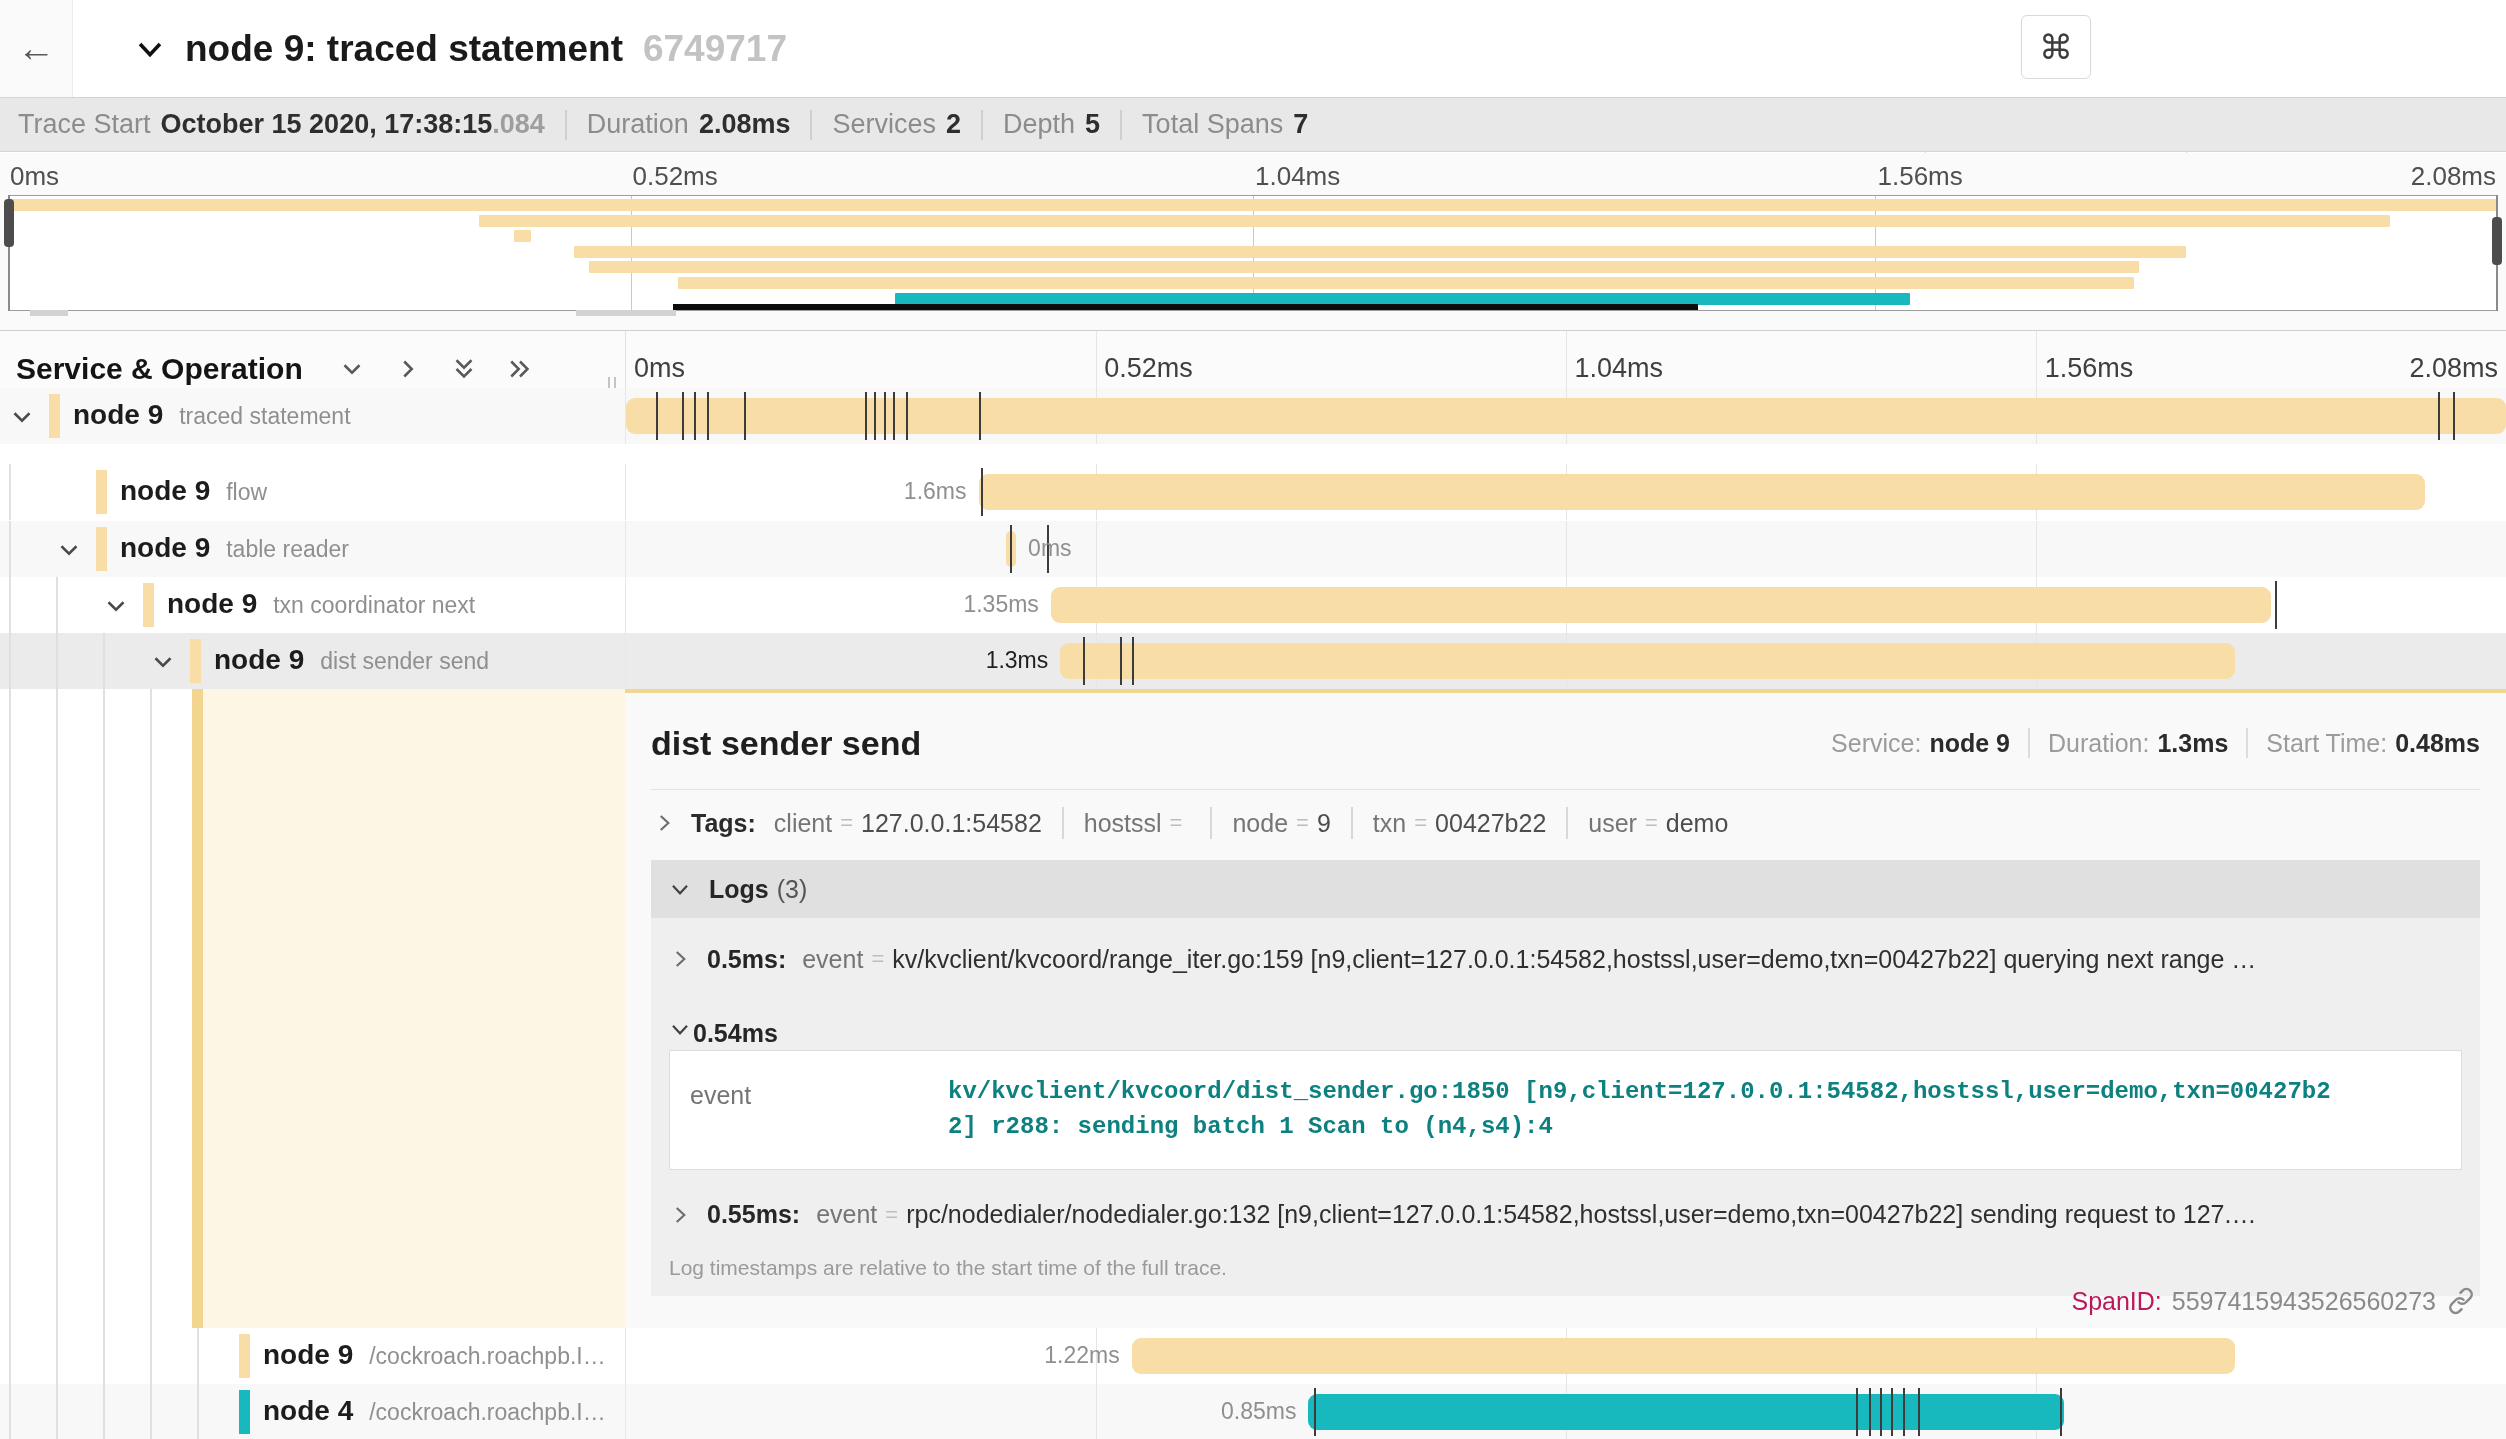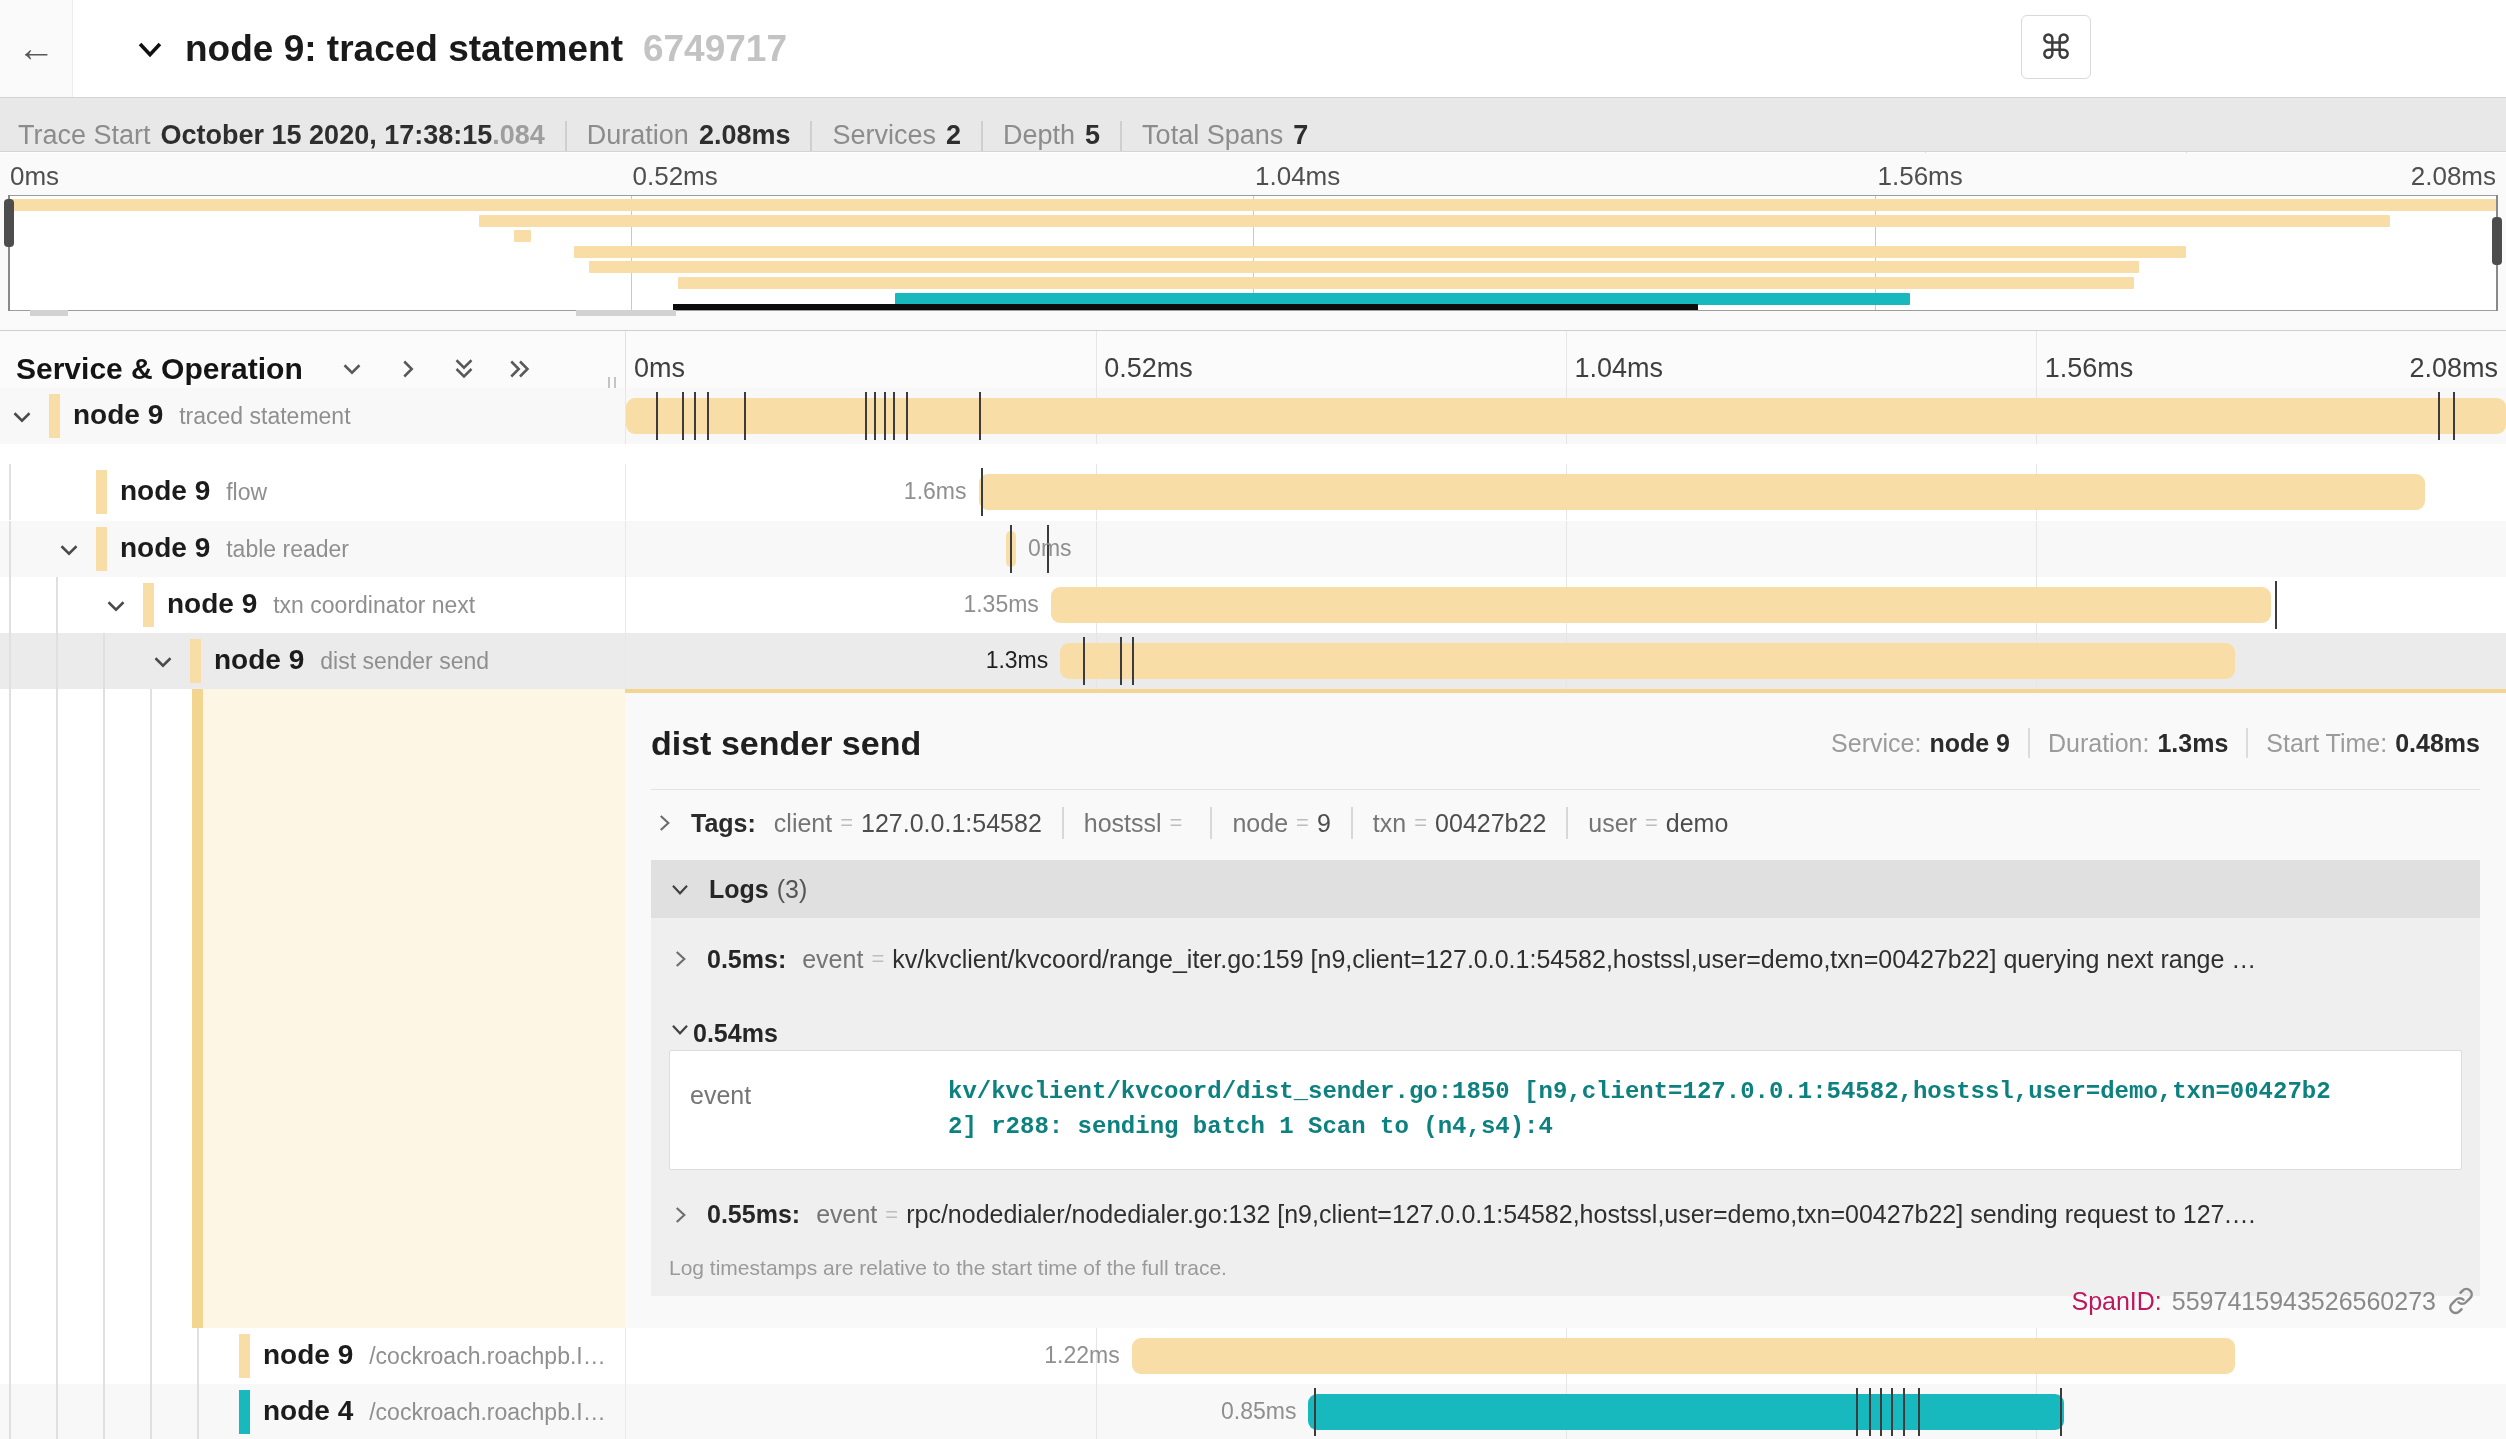--- a/index.html
+++ b/index.html
@@ -16,21 +16,21 @@
   .topbar-right { margin-left:auto; display:flex; align-items:center; gap:22px; padding-right:12px;flex-direction:column; }
   .findbox { display:flex; height:60px; border:1px solid #d9d9d9; border-radius:6px; overflow:hidden; background:#fff; }
   .findbox input { width:636px; border:0; outline:none; padding:0 22px; font-size:26px; color:#444; background:#fff; font-family:"Liberation Sans",sans-serif; }
   .findbox input::placeholder { color:#c5c5c5; }
   .find-ops { width:238px; background:#f6f6f6; display:flex; align-items:center; justify-content:space-around; padding:0 14px; }
   .find-ops .fop { color:#cfcfcf; font-size:26px; display:flex; align-items:center; cursor:default; }
   .sq-btn { height:64px; min-width:70px; border:1px solid #d9d9d9; border-radius:6px; background:#fff; display:flex; align-items:center; justify-content:center; font-size:34px; color:#3d3d3d; cursor:pointer; }
   .tt-btn { height:64px; border:1px solid #d9d9d9; border-radius:6px; background:#fff; display:flex; align-items:center; gap:14px; padding:0 24px; font-size:27px; color:#4a4a4a; cursor:pointer; }
 
   
-  .summary { position:absolute; left:0; top:97px; width:2506px; height:55px; background:#e8e8e8; border-top:1px solid #d4d4d4; border-bottom:1px solid #d4d4d4; display:flex; align-items:flex-end; padding-left:18px; font-size:27px; }
+  .summary { position:absolute; left:0; top:97px; width:2506px; height:55px; background:#e8e8e8; border-top:1px solid #d4d4d4; border-bottom:1px solid #d4d4d4; display:flex; align-items:center; padding-left:18px; font-size:27px; }
   .summary .lbl { color:#8c8c8c; margin-right:10px; }
   .summary .val { color:#2e2e2e; font-weight:bold; }
   .summary .val-dim { color:#9e9e9e; font-weight:bold; }
   .summary .sep { width:2px; height:30px; background:#cfcfcf; margin:0 20px; }
 
   
   .minimap { position:absolute; left:0; top:153px; width:2506px; height:177px; background:#fafafa; }
   .mm-labels { position:absolute; left:0; top:8px; width:2506px; height:32px; font-size:26px; color:#4f4f4f; }
   .mm-labels span { position:absolute; top:0; }
   .mm-box { position:absolute; left:8px; top:42px; width:2490px; height:116px; background:#fff; border:1px solid #9c9c9c; }

